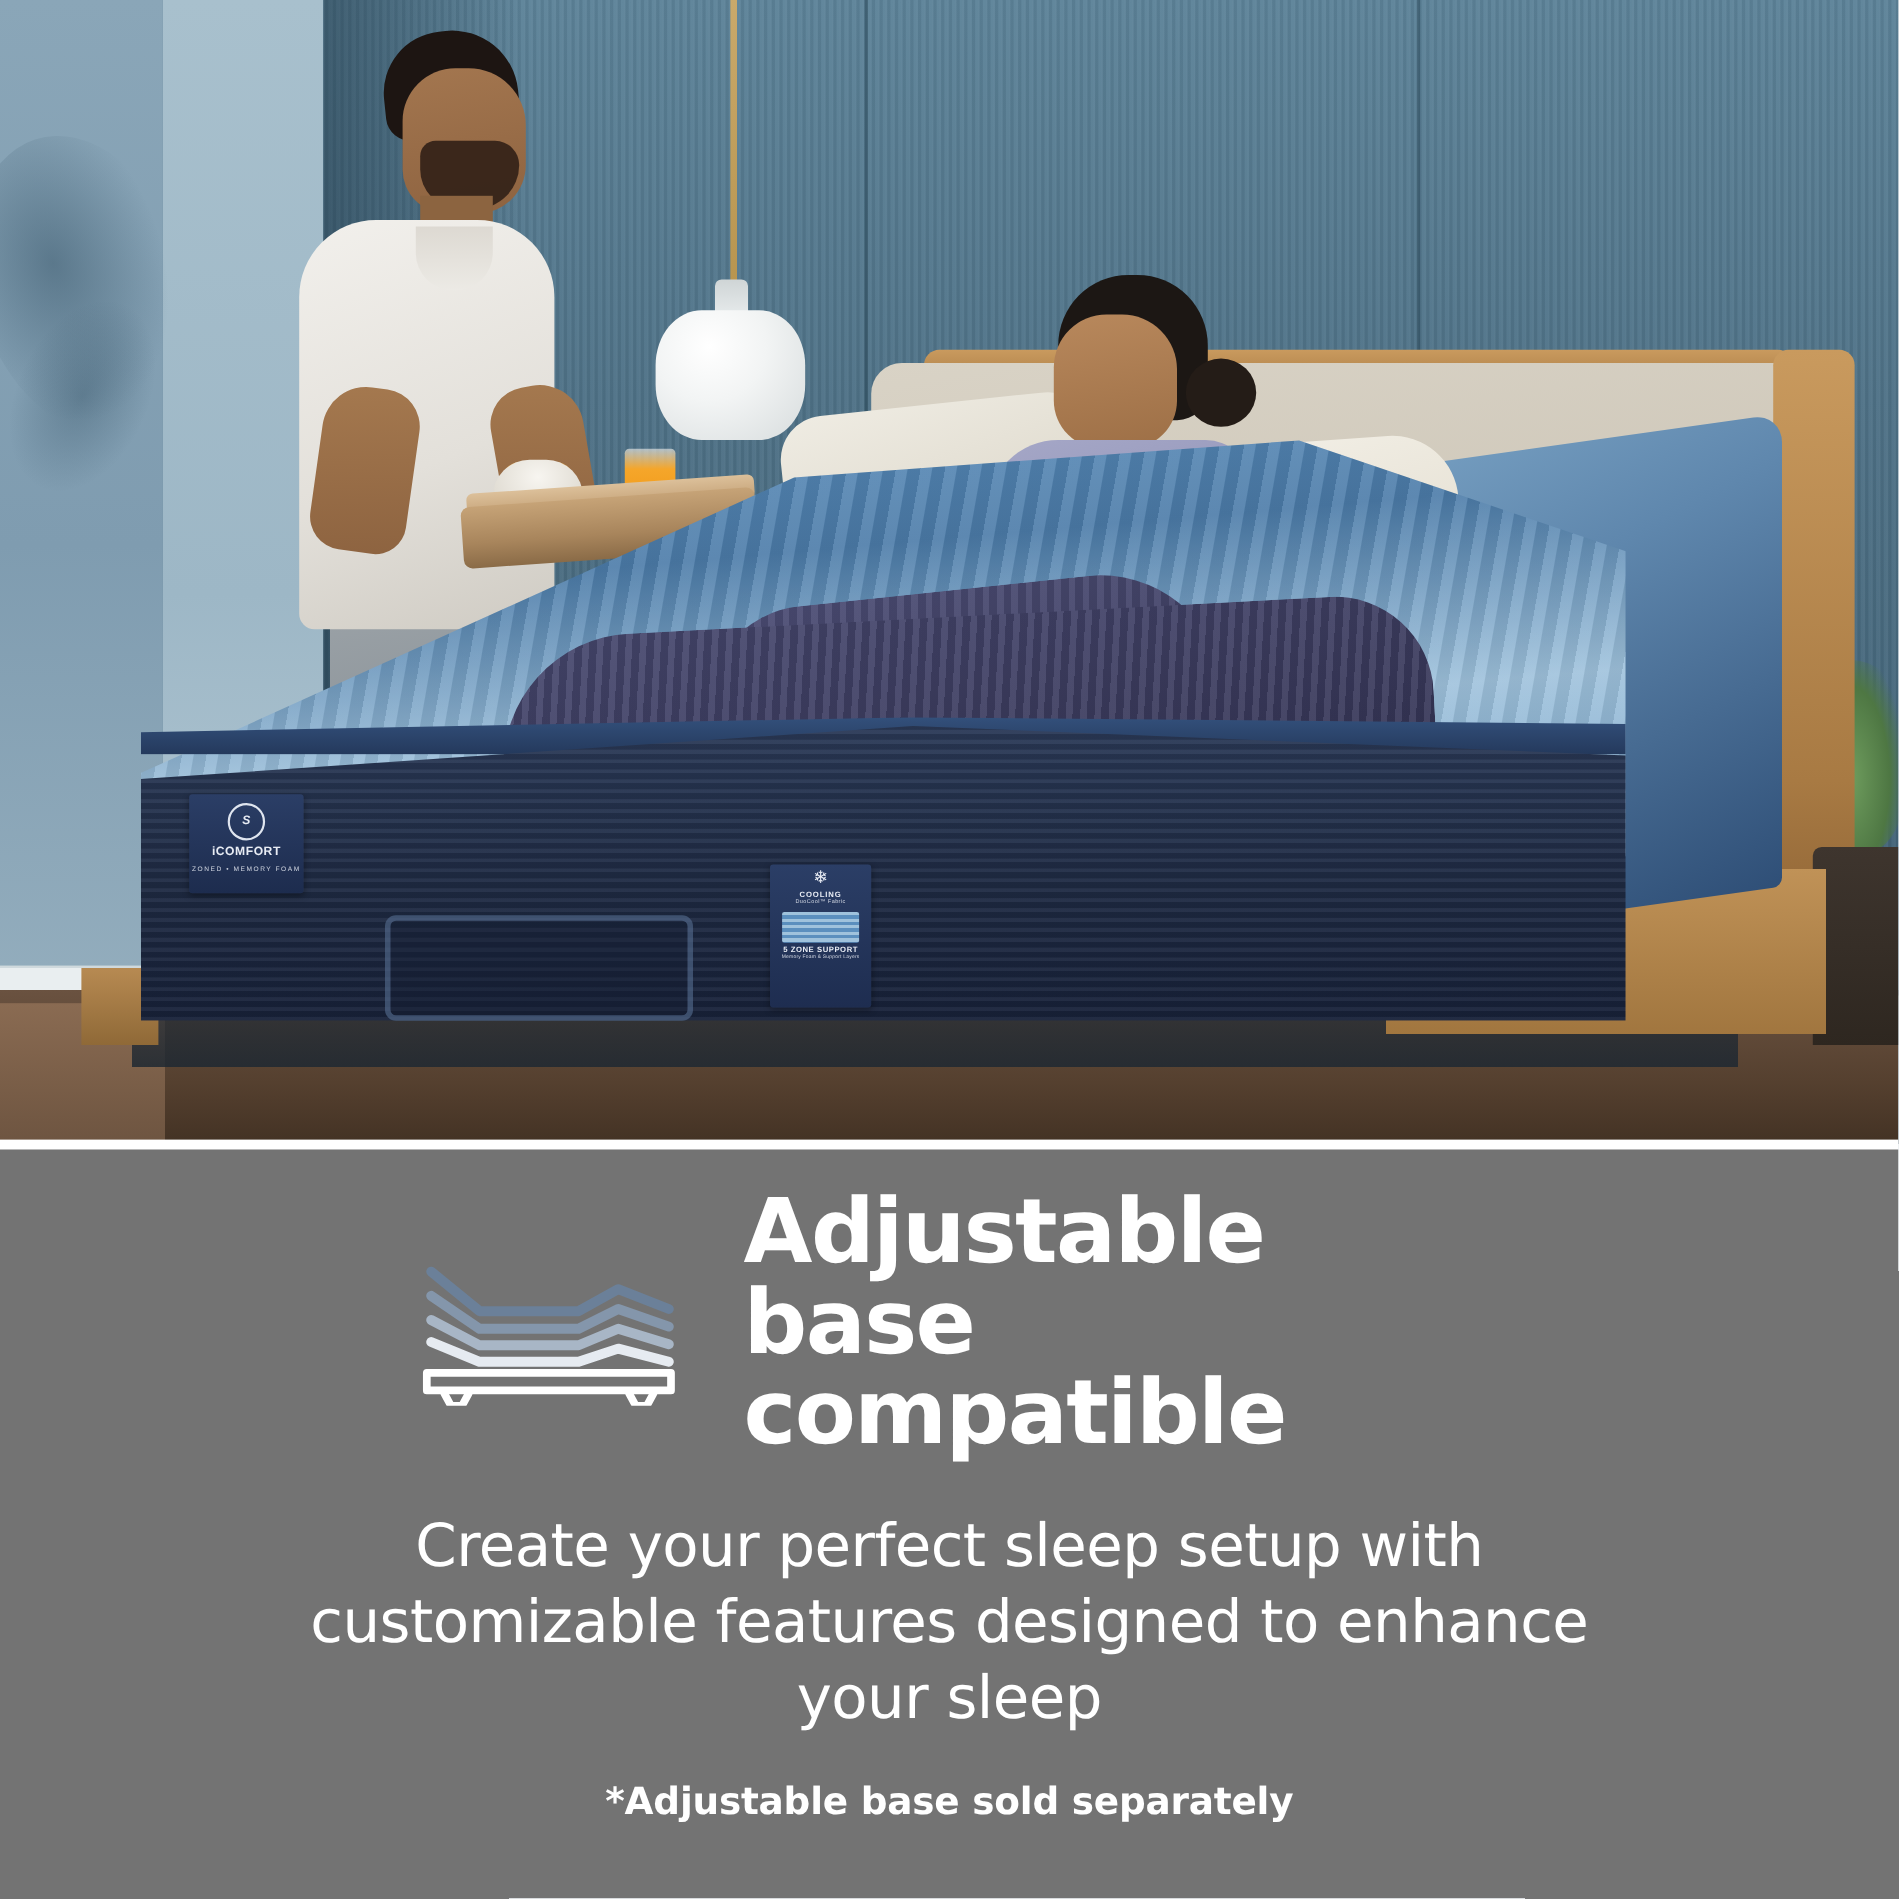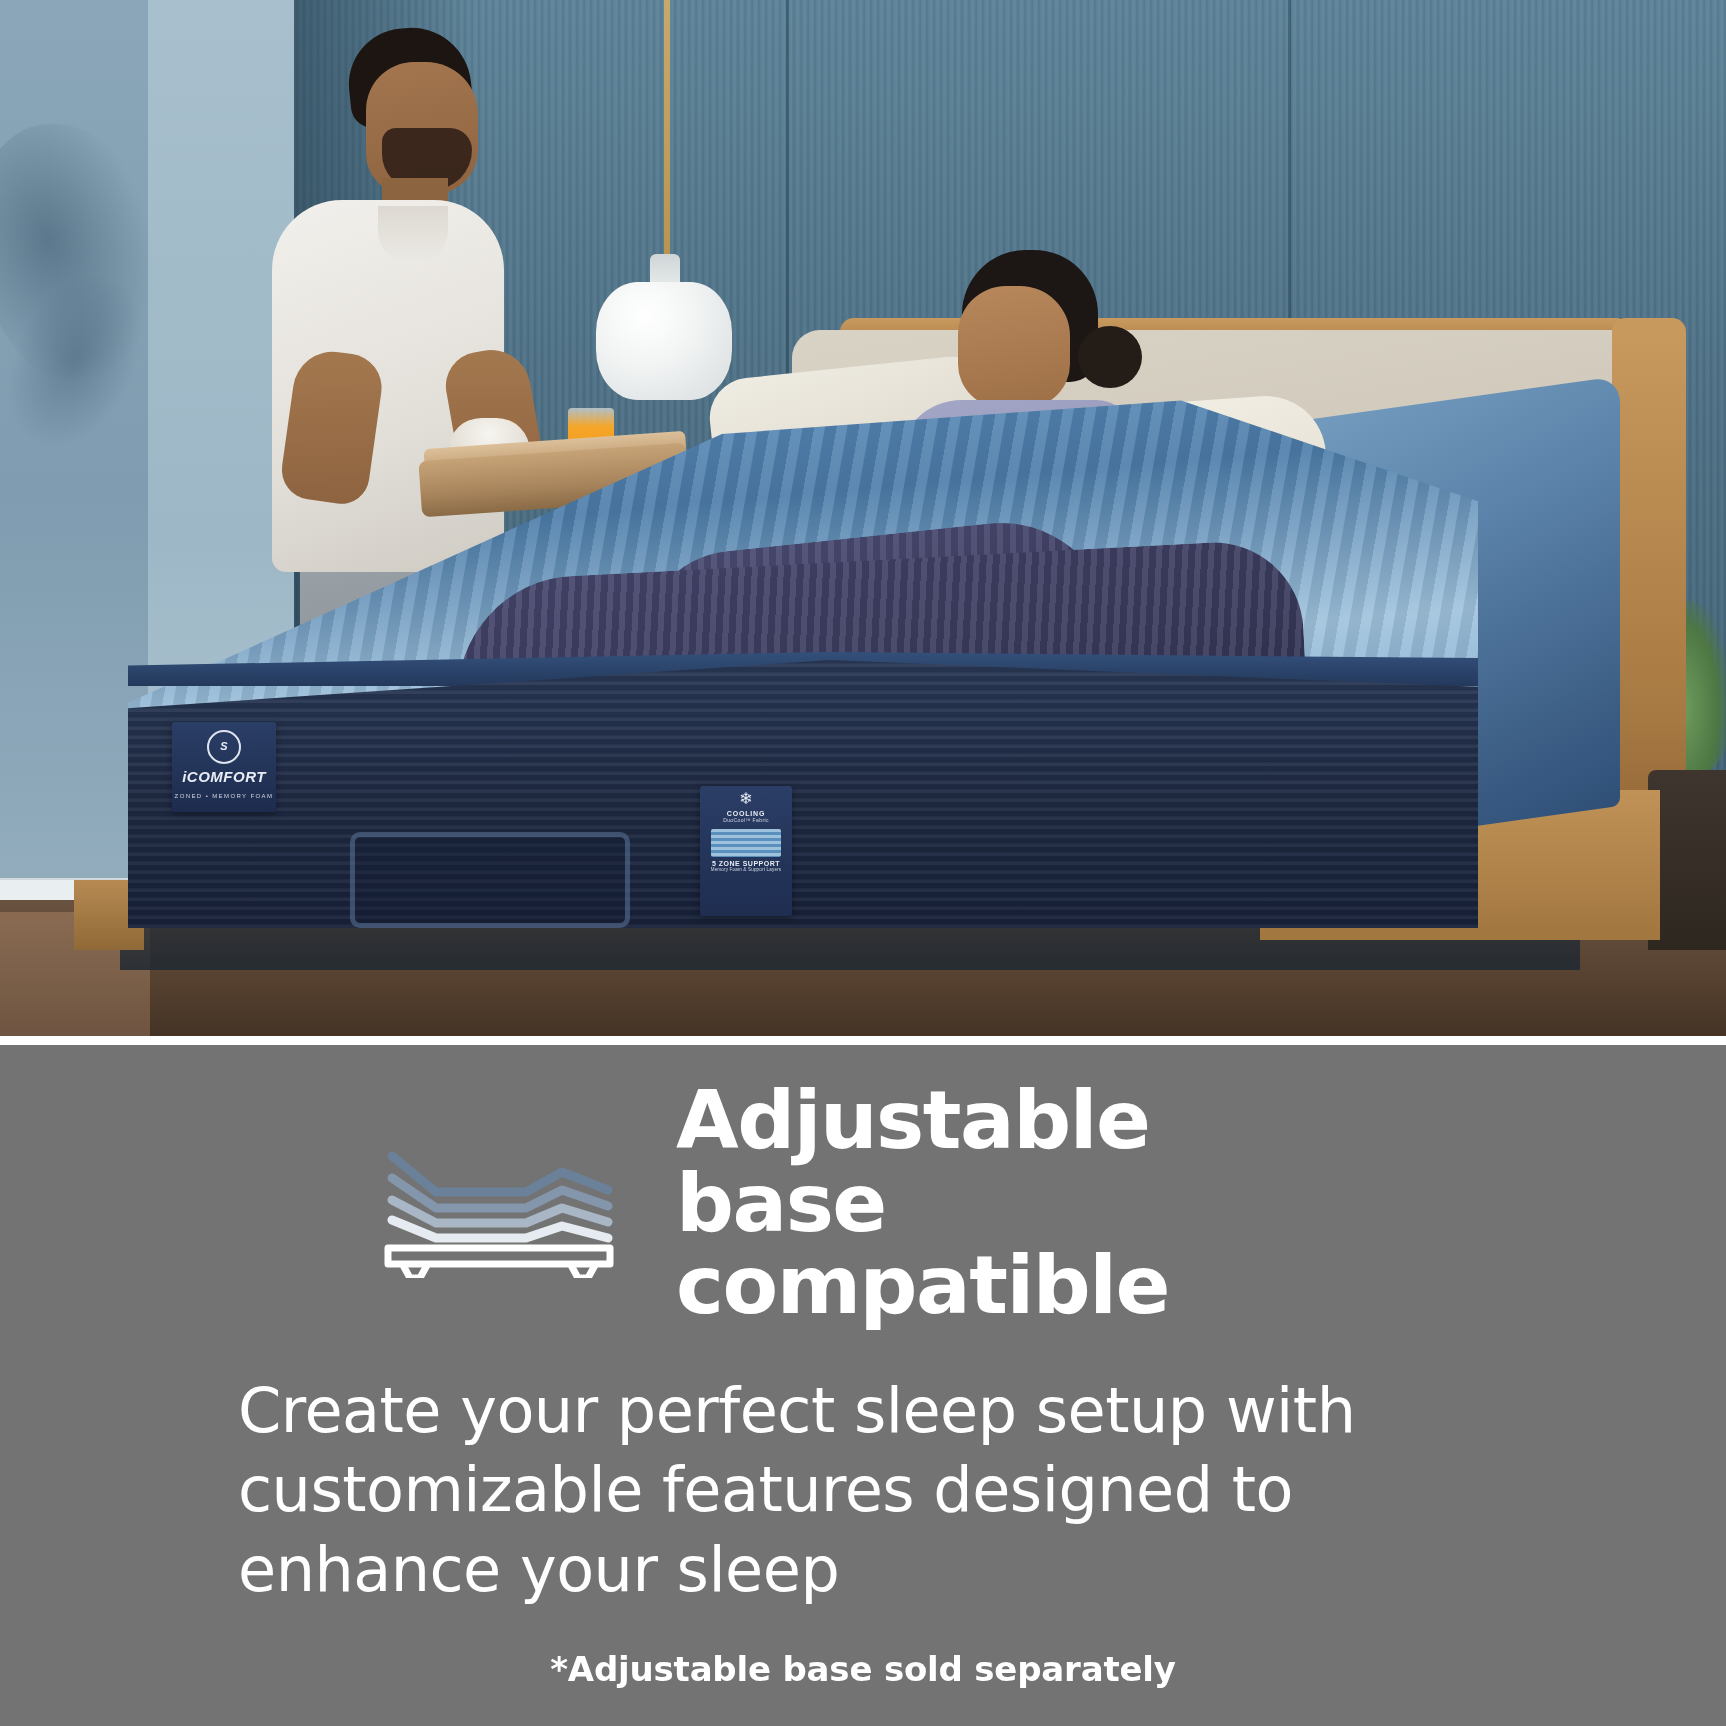--- a/index.html
+++ b/index.html
@@ -354,24 +354,23 @@
     width: 30px; height: 30px;
     border-radius: 50%;
     border: 2px solid #dfe5ef;
     margin: 2px auto 4px;
     font-size: 11px;
     line-height: 28px;
     font-style: italic;
     font-weight: bold;
   }
   .label-serta .icomfort {
-    font-size: 15px;
+    font-size: 11px;
     letter-spacing: .5px;
     font-weight: 600;
-    font-style: italic;
   }
   .label-serta .zoned {
     font-size: 6px;
     letter-spacing: 1.4px;
     margin-top: 8px;
     opacity: .85;
   }
   .label-cool {
     position: absolute;
     left: 700px; top: 786px;
@@ -551,24 +550,24 @@
     font-size: 81px;
     line-height: 1.02;
     letter-spacing: -1.5px;
     color: #ffffff;
     max-width: 700px;
   }
 
   .subcopy {
     margin: 44px auto 16px;
     width: 1250px;
-    text-align: left;
+    text-align: center;
     font-family: "DejaVu Sans", sans-serif;
     font-weight: 400;
-    font-size: 62px;
+    font-size: 54px;
     line-height: 1.28;
     letter-spacing: -0.5px;
     color: #ffffff;
   }
 
   .footnote {
     margin: 40px auto 0;
     width: 1400px;
     text-align: center;
     font-family: "DejaVu Sans", sans-serif;

